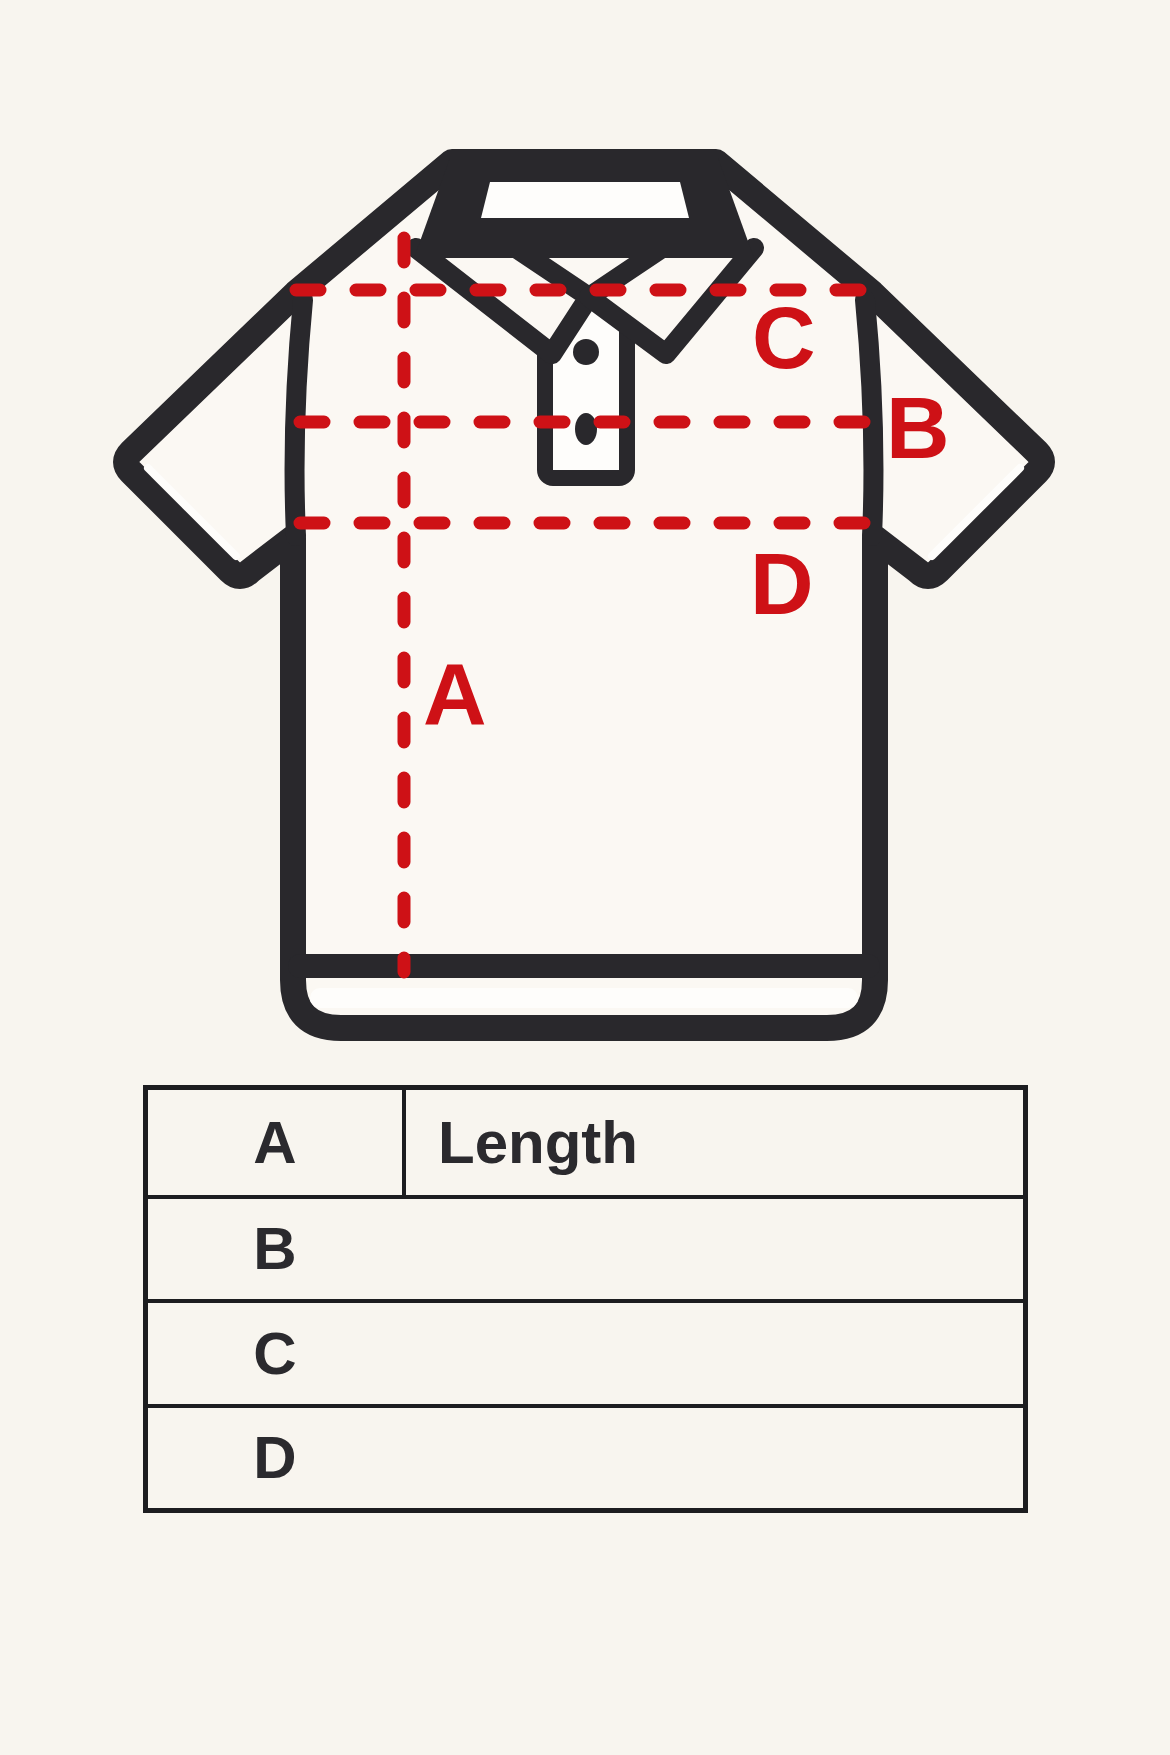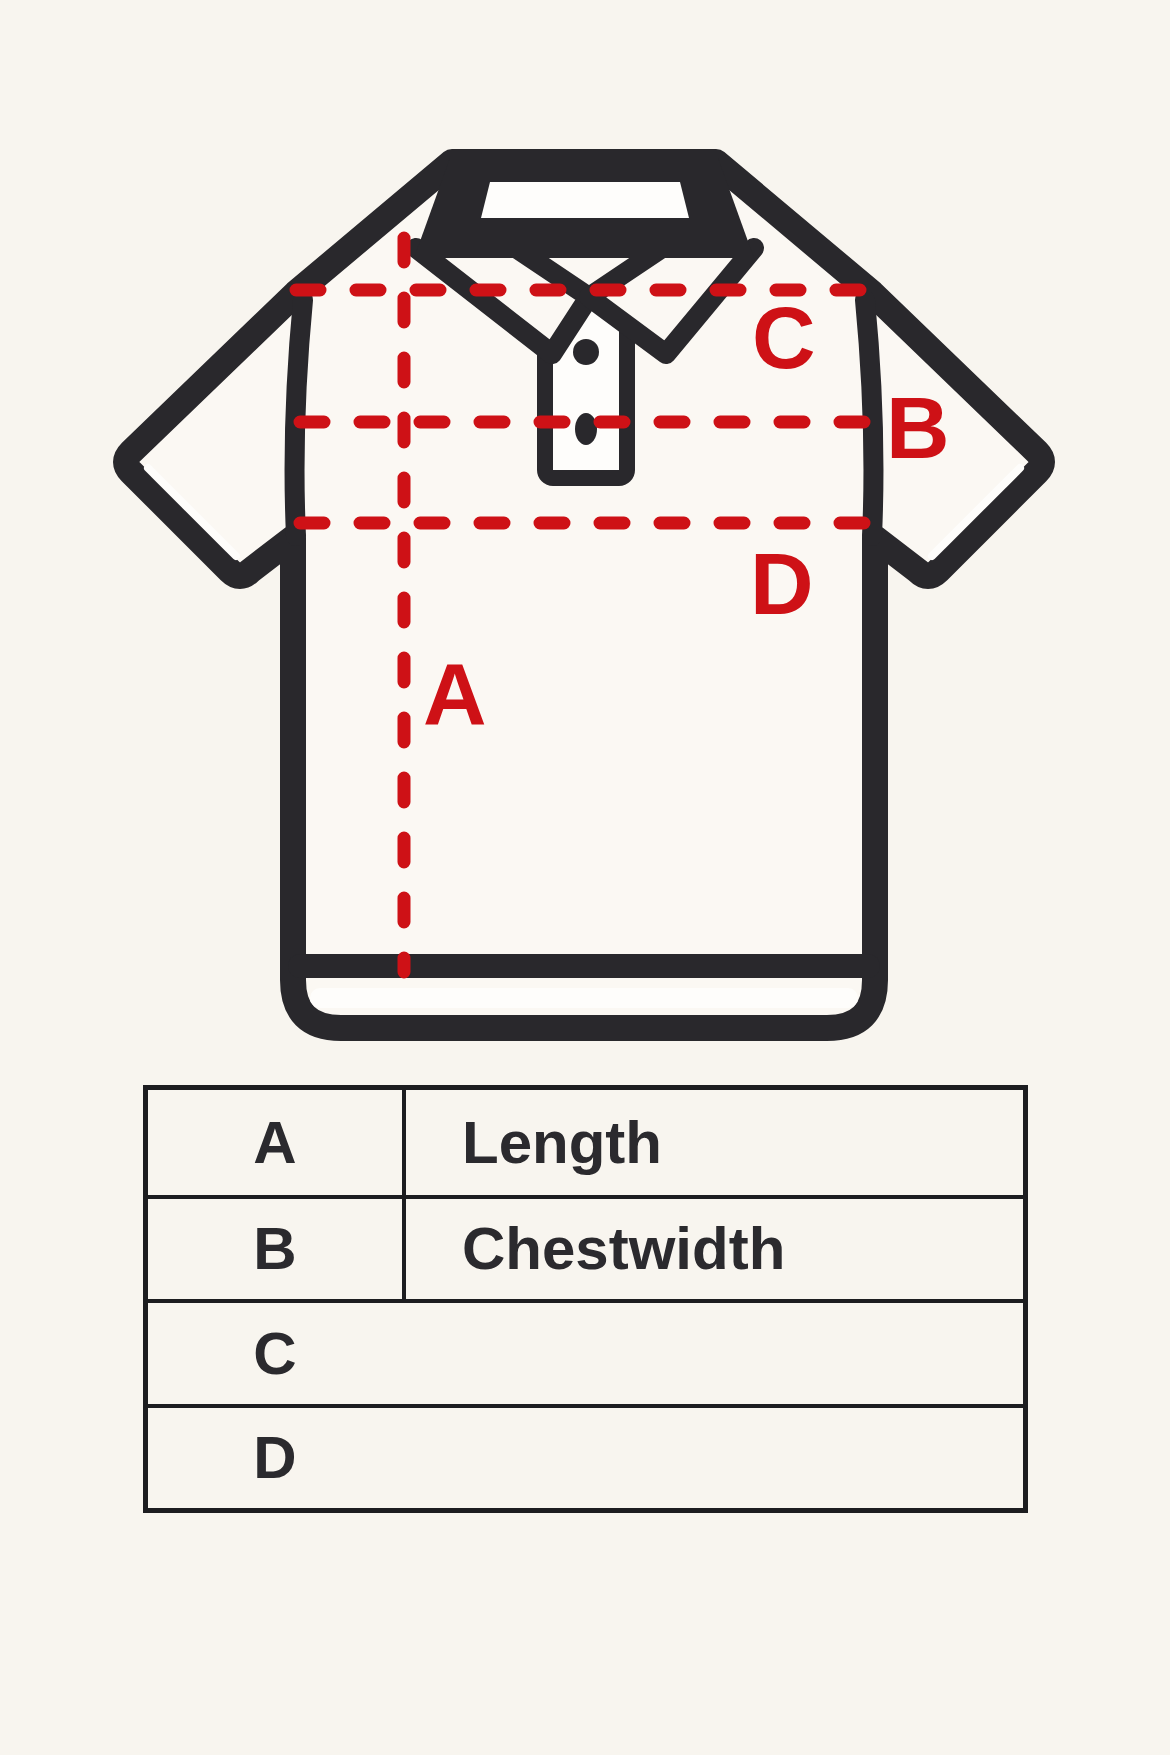--- a/index.html
+++ b/index.html
@@ -57,21 +57,21 @@
     min-height: 0;
   }
   .legend-row:first-child { border-top: none; }
   .cell-key {
     display: flex; align-items: center; justify-content: center;
     font-size: 60px; font-weight: 700;
     color: var(--text-dark, #2b2a2e);
   }
   .cell-label {
     display: flex; align-items: center;
-    padding-left: 56px;
+    padding-left: 32px;
     border-left: 4px solid var(--table-border, #1d1d20);
     font-size: 60px; font-weight: 700;
     color: var(--text-dark, #2b2a2e);
   }
 </style>
 </head>
 <body>
 
 <div class="stage">
 
@@ -127,21 +127,20 @@
     <text class="marker" x="423" y="724">A</text>
   </svg>
 
   <div class="legend-table">
     <div class="legend-row">
       <div class="cell-key">A</div>
       <div class="cell-label">Length</div>
     </div>
     <div class="legend-row">
       <div class="cell-key">B</div>
-      <div class="cell-label">Chestwidth</div>
     </div>
     <div class="legend-row">
       <div class="cell-key">C</div>
     </div>
     <div class="legend-row">
       <div class="cell-key">D</div>
     </div>
   </div>
 
 </div>

